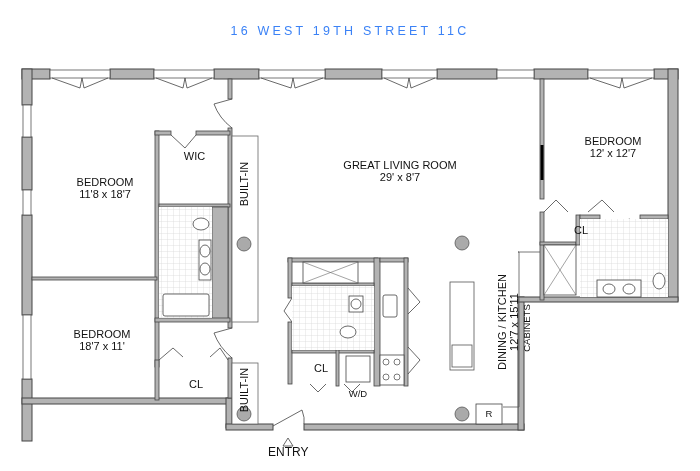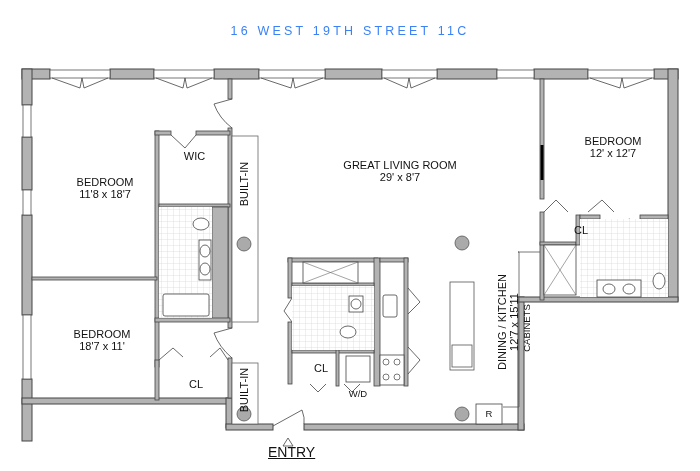--- a/index.html
+++ b/index.html
@@ -208,13 +208,13 @@
 </div>
 
 <div class="lbl vert" style="left:214px; top:178px; width:60px;">BUILT-IN</div>
 <div class="lbl vert" style="left:214px; top:384px; width:60px;">BUILT-IN</div>
 <div class="lbl" style="left:181px; top:378px; width:30px;">CL</div>
 <div class="lbl" style="left:306px; top:362px; width:30px;">CL</div>
 <div class="lbl" style="left:566px; top:224px; width:30px;">CL</div>
 <div class="lbl lbl-sm" style="left:346px; top:364px; width:24px;margin-top:24px;">W/D</div>
 <div class="lbl lbl-sm vert" style="left:497px; top:322px; width:60px;">CABINETS</div>
 <div class="lbl lbl-sm" style="left:476px; top:408px; width:26px;">R</div>
-<div class="lbl" style="left:268px; top:446px; width:40px; font-size:14px;text-decoration:underline;">ENTRY</div>
+<div class="lbl" style="left:268px; top:446px; width:40px; font-size:12px;">ENTRY</div>
 
 </body></html>

